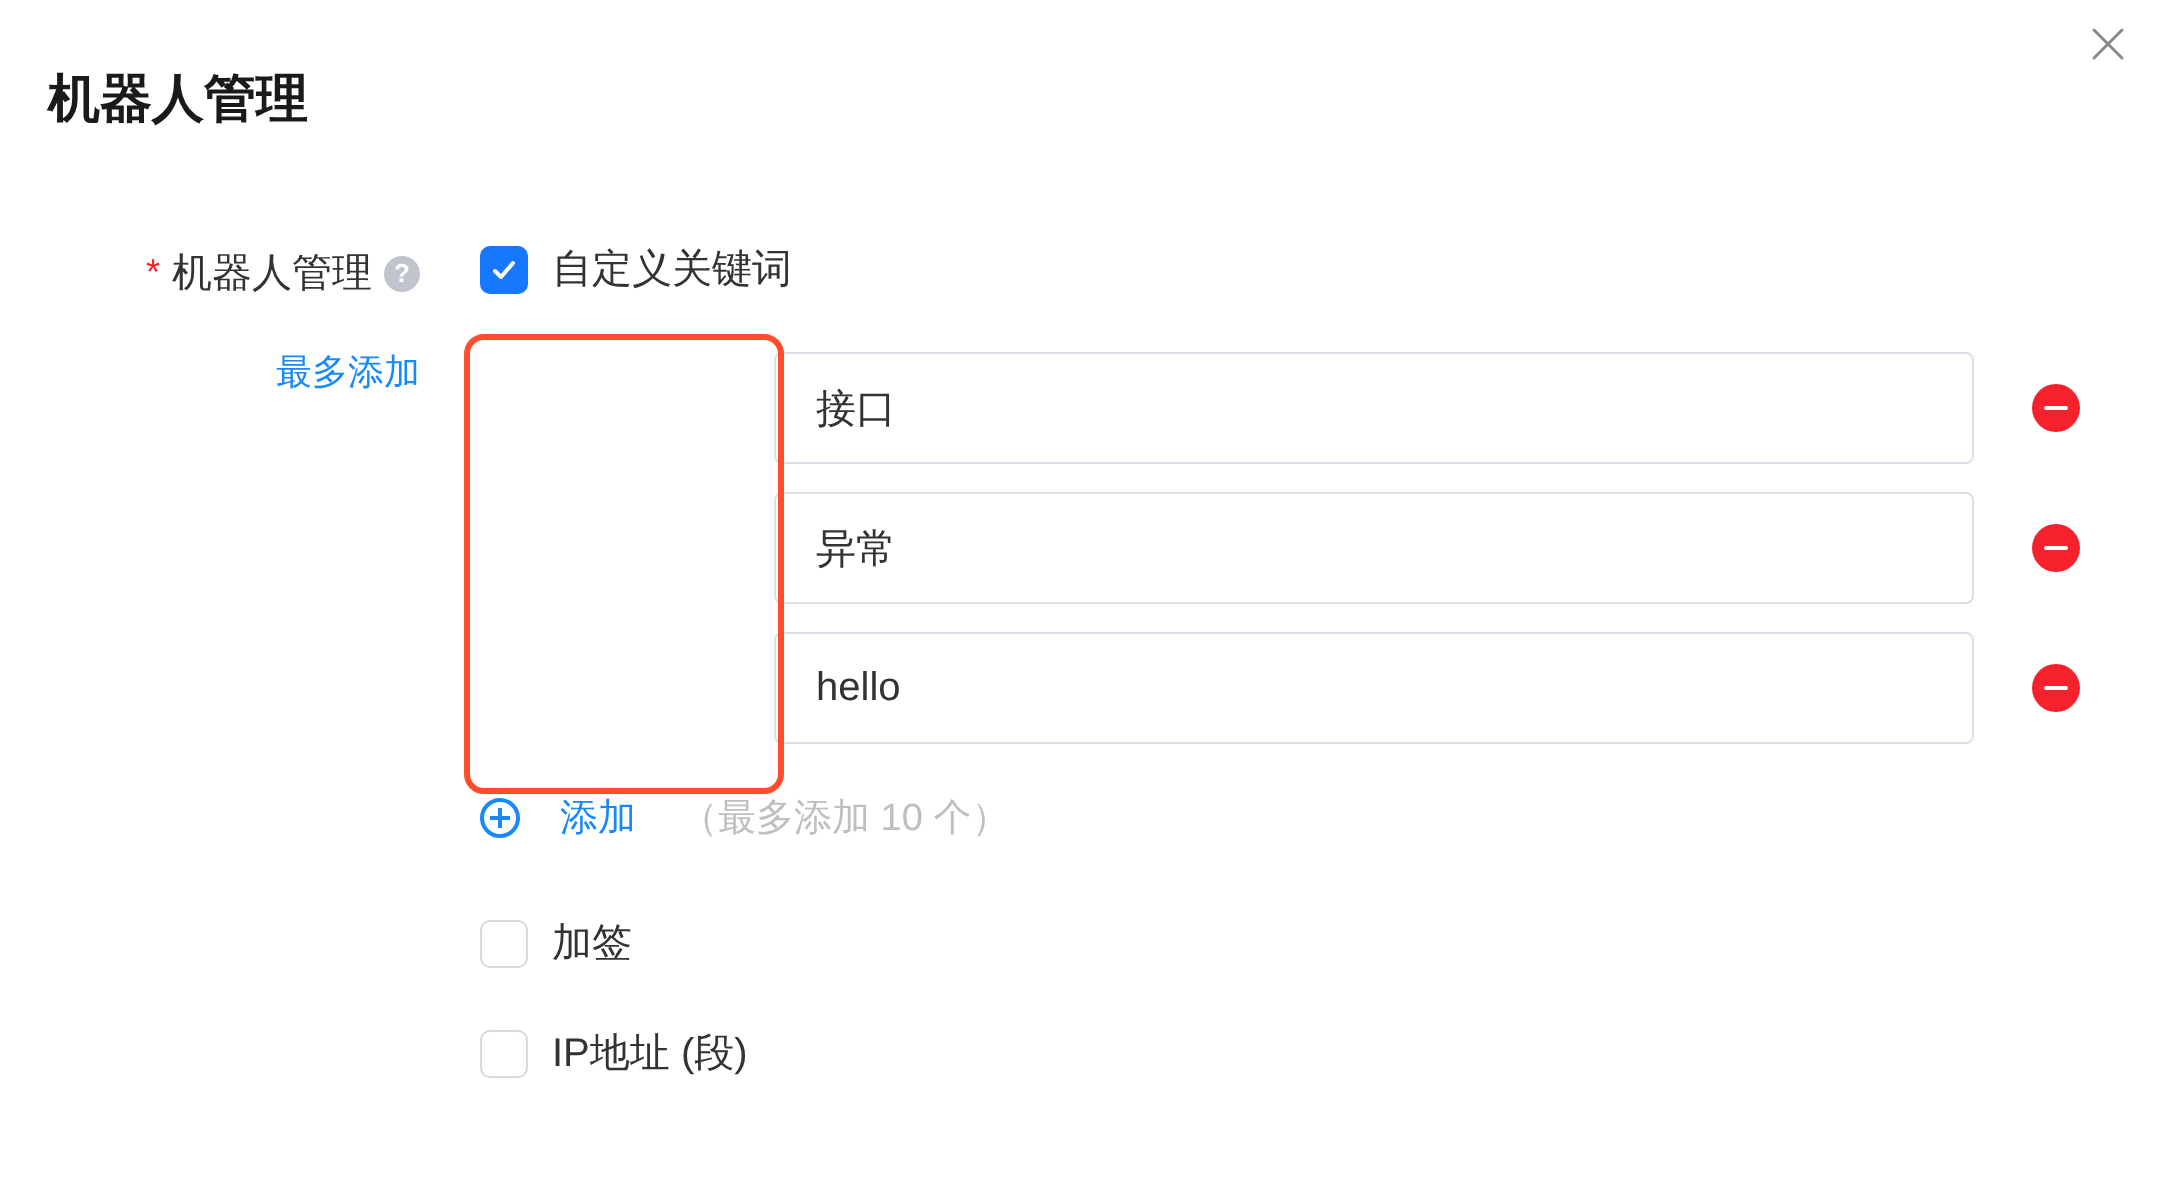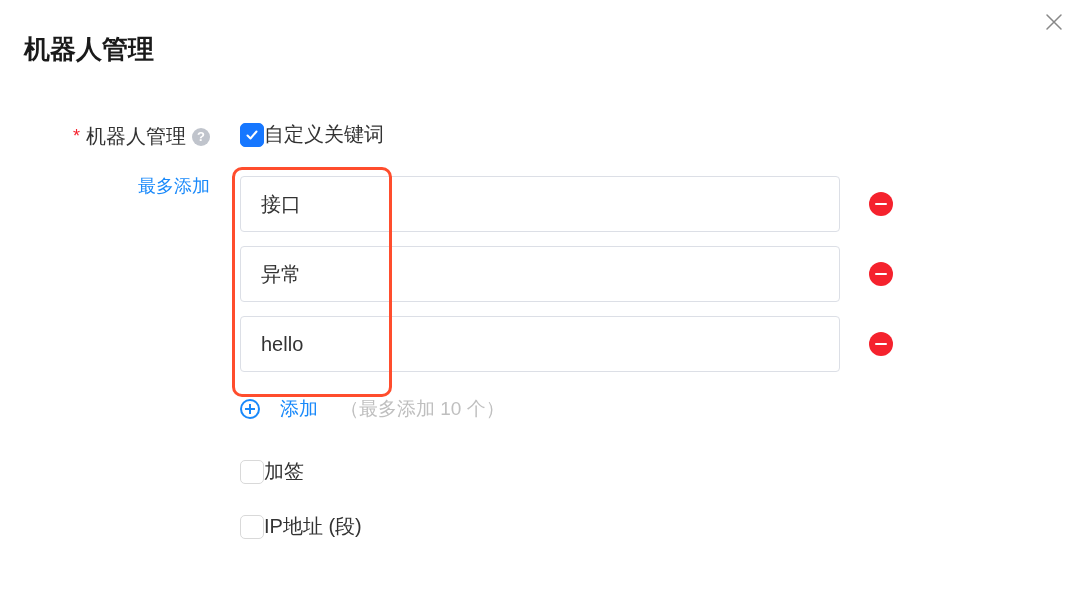--- a/index.html
+++ b/index.html
@@ -74,20 +74,21 @@
       display: block;
       cursor: pointer;
     }
     .right-col {
       flex: 1;
       position: relative;
     }
     .checkbox-row {
       display: flex;
       align-items: center;
+      gap: 12px;
       margin-bottom: 28px;
     }
     .checkbox {
       width: 24px;
       height: 24px;
       border-radius: 5px;
       border: 1px solid #d9d9d9;
       background: #fff;
       display: inline-flex;
       align-items: center;
@@ -103,20 +104,21 @@
     .checkbox svg { display: none; }
     .checkbox-label {
       font-size: 20px;
       color: #333;
     }
     .keyword-row {
       display: flex;
       align-items: center;
       gap: 29px;
       margin-bottom: 14px;
+      justify-content: flex-end;
     }
     .keyword-input {
       flex: 0 0 600px;
       height: 56px;
       border: 1px solid #dcdfe6;
       border-radius: 4px;
       padding: 0 20px;
       font-size: 20px;
       color: #333;
       outline: none;

